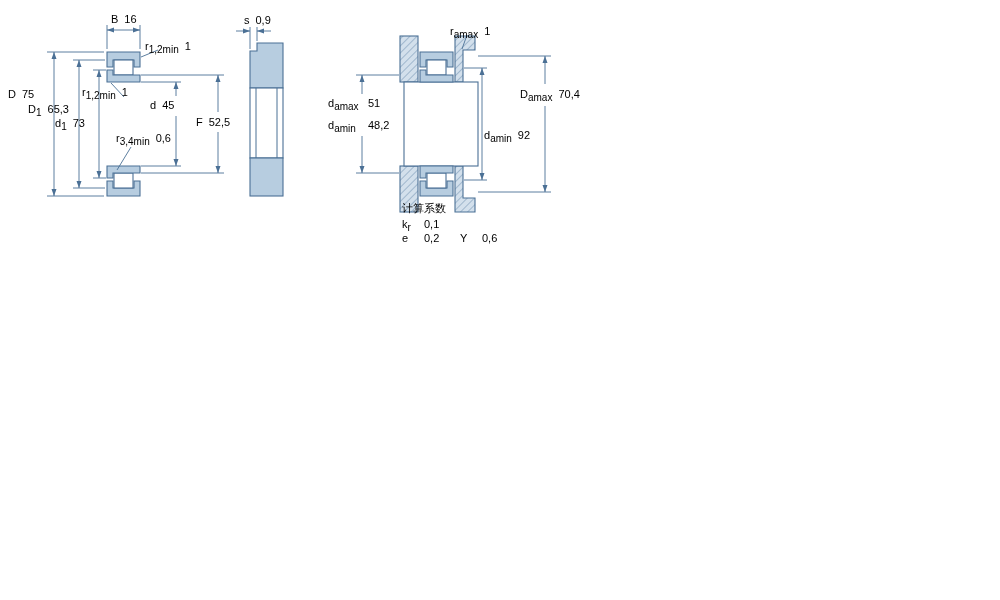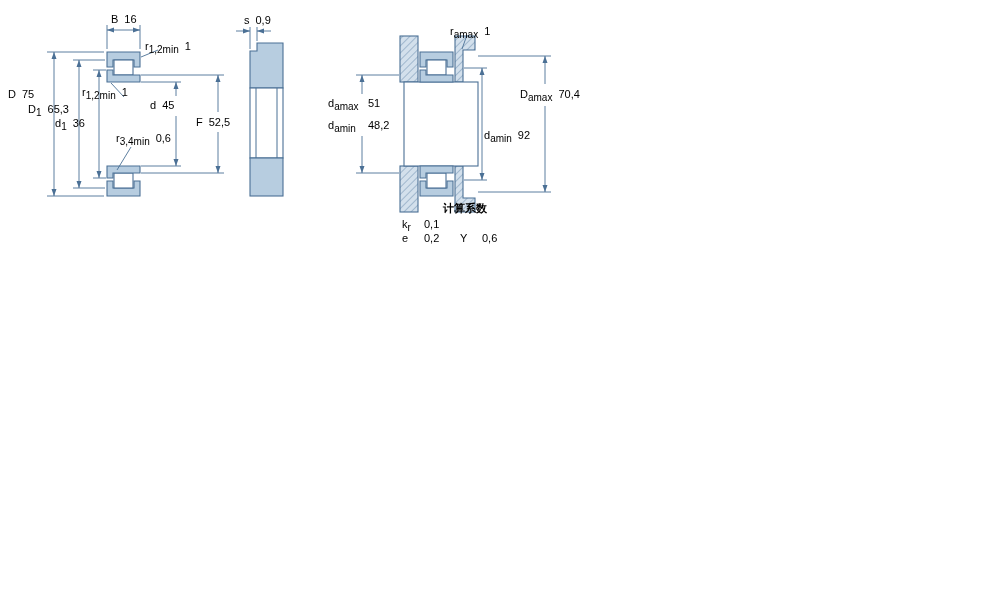--- a/index.html
+++ b/index.html
@@ -14,21 +14,21 @@
   .dimline{stroke:var(--dim-line,#4b7095);stroke-width:0.9;fill:none;}
   .leader{stroke:var(--dim-line,#4b7095);stroke-width:0.9;fill:none;}
   .arrow{fill:var(--dim-line,#4b7095);stroke:none;}
   
   .dim{position:absolute;font-size:11px;line-height:13px;color:#000;white-space:nowrap;}
   .dim sub{font-size:10px;}
   .dim .val{margin-left:6px;}
   .grp{display:inline-block;}
   .aligned .grp{min-width:34px;}
   .factors .grp{min-width:16px;}
-  .title{font-weight:bold;margin-left:41px;}
+  .title{font-weight:normal;}
 </style>
 </head>
 <body>
 
 <div class="stage">
 
 <svg width="1000" height="600" viewBox="0 0 1000 600">
   <defs>
     <pattern id="hatch" width="5" height="5" patternUnits="userSpaceOnUse" patternTransform="rotate(45)">
       <rect width="5" height="5" style="fill:var(--hatch-bg,#d3e0ec)"></rect>
@@ -164,21 +164,21 @@
 <div class="dim" style="left:520px;top:88px"><span class="grp"><span>D</span><sub>amax</sub></span><span class="val">70,4</span></div>
 
 <div class="dim aligned" style="left:328px;top:97px"><span class="grp"><span>d</span><sub>amax</sub></span><span class="val">51</span></div>
 
 <div class="dim" style="left:150px;top:99px"><span class="grp"><span>d</span><sub></sub></span><span class="val">45</span></div>
 
 <div class="dim" style="left:28px;top:103px"><span class="grp"><span>D</span><sub>1</sub></span><span class="val">65,3</span></div>
 
 <div class="dim" style="left:196px;top:116px"><span class="grp"><span>F</span><sub></sub></span><span class="val">52,5</span></div>
 
-<div class="dim" style="left:55px;top:117px"><span class="grp"><span>d</span><sub>1</sub></span><span class="val">36</span></div>
+<div class="dim" style="left:55px;top:117px"><span class="grp"><span>d</span><sub>1</sub></span><span class="val">73</span></div>
 
 <div class="dim aligned" style="left:328px;top:119px"><span class="grp"><span>d</span><sub>amin</sub></span><span class="val">48,2</span></div>
 
 <div class="dim" style="left:484px;top:129px"><span class="grp"><span>d</span><sub>amin</sub></span><span class="val">92</span></div>
 
 <div class="dim" style="left:116px;top:132px"><span class="grp"><span>r</span><sub>3,4min</sub></span><span class="val">0,6</span></div>
 
 <div class="dim title" style="left:402px;top:202px">计算系数</div>
 
 <div class="dim factors" style="left:402px;top:218px"><span class="grp"><span>k</span><sub>r</sub></span><span class="val">0,1</span></div>

